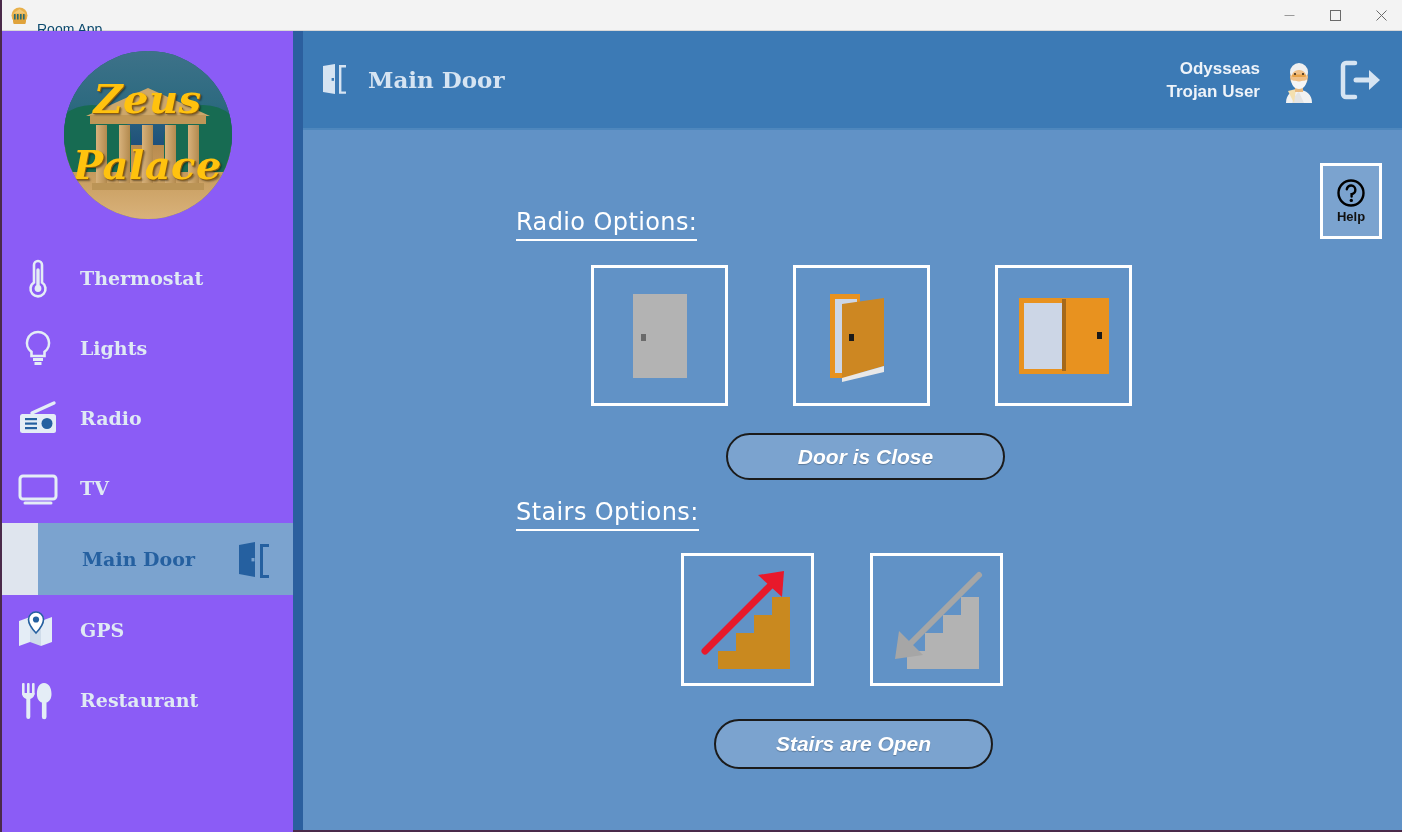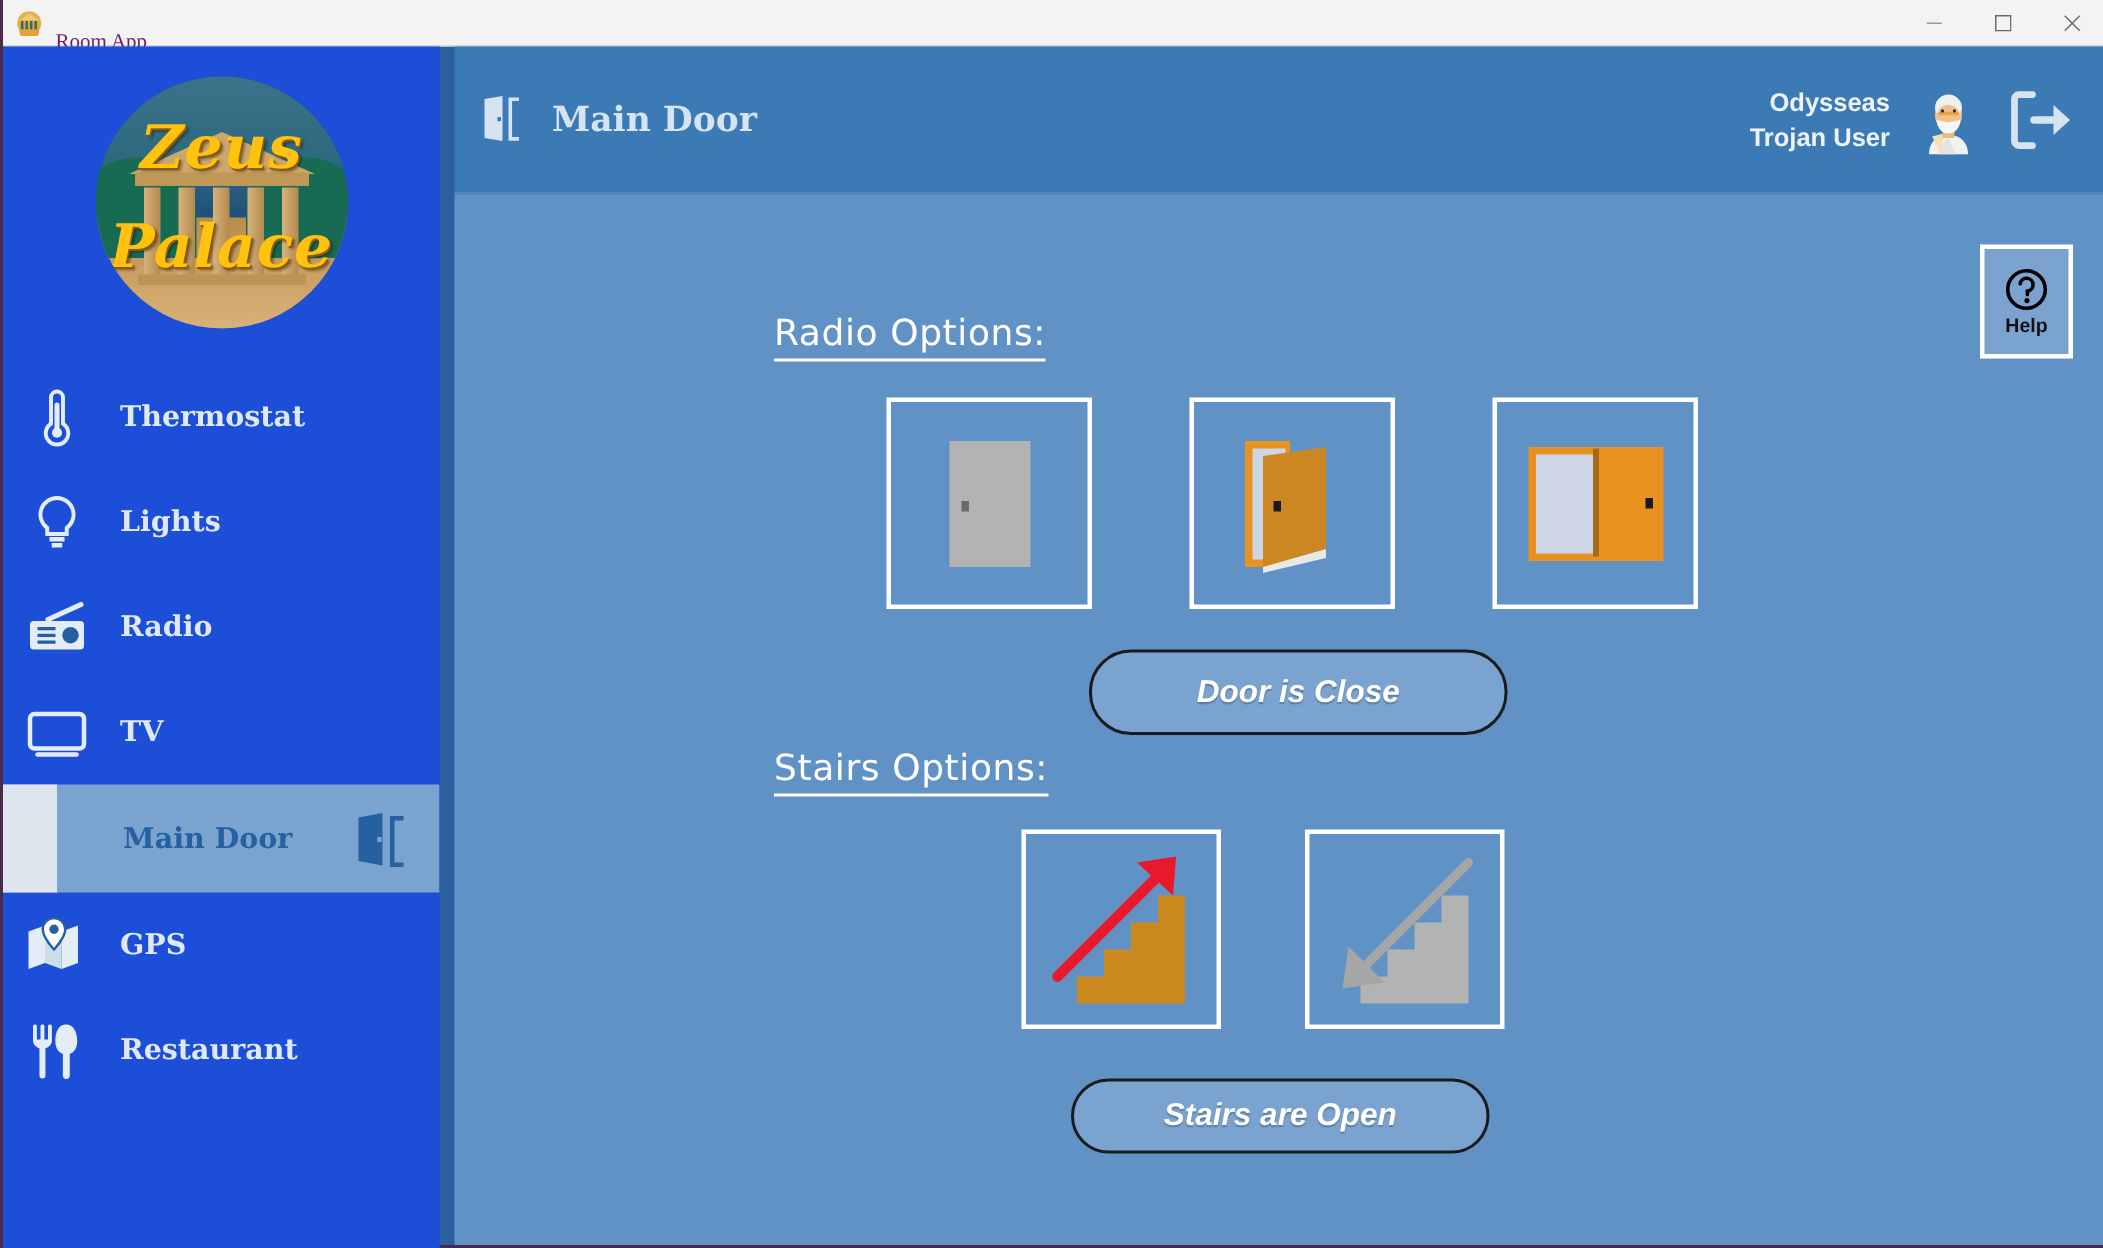--- a/index.html
+++ b/index.html
@@ -22,36 +22,36 @@
   .titlebar {
     position: absolute; top: 0; left: 0;
     width: 1402px; height: 31px;
     background: #f3f3f3;
     border-bottom: 1px solid #d8d8d8;
     display: flex; align-items: center;
   }
   .titlebar-left { display: flex; align-items: center; gap: 9px; padding-left: 9px; }
   .app-icon { width: 17px; height: 17px; position: relative; display: block; }
   .titlebar-title {
-    font-size: 14px; color: #701a75;
-    font-family: Liberation Serif, serif;
+    font-size: 14px; color: #0c4a6e;
+    font-family: Liberation Sans, sans-serif;
     margin-top: 27px;
   }
   .win-controls { position: absolute; right: 0; top: 0; height: 31px; display: flex; }
   .win-btn {
     width: 46px; height: 31px;
     display: flex; align-items: center; justify-content: center;
     color: #4a4a4a;
   }
 
   
   .sidebar {
     position: absolute; left: 0; top: 31px;
     width: 291px; height: 801px;
-    background: #1d4ed8;
+    background: #8b5cf6;
     overflow: hidden;
   }
   .logo-wrap {
     height: 208px;
     display: flex; align-items: center; justify-content: center;
   }
   .logo {
     width: 168px; height: 168px; border-radius: 50%;
     position: relative; overflow: hidden;
     background: radial-gradient(circle at 50% 40%, #4f7e8e 0%, #2e6a72 42%, #1f5f66 58%, #c79a5c 100%);
@@ -206,21 +206,21 @@
     border: 2px solid #1b1b1b;
     border-radius: 28px;
     background: #7ba3cf;
     color: #ffffff;
     font-family: "Liberation Sans", sans-serif;
     font-weight: bold; font-style: italic; font-size: 21px;
     display: flex; align-items: center; justify-content: center;
     cursor: pointer;
     text-shadow: 0 1px 1px rgba(0,0,0,.25);
   }
-  .btn-door   { left: 423px; top: 303px; width: 279px; height: 57px; }
+  .btn-door   { left: 423px; top: 303px; width: 279px; height: 47px; }
   .btn-stairs { left: 411px; top: 589px; width: 279px; height: 50px; }
 </style>
 </head>
 <body>
 
 <div id="app">
 
   <div class="titlebar">
     <div class="titlebar-left">
       <span class="app-icon">

